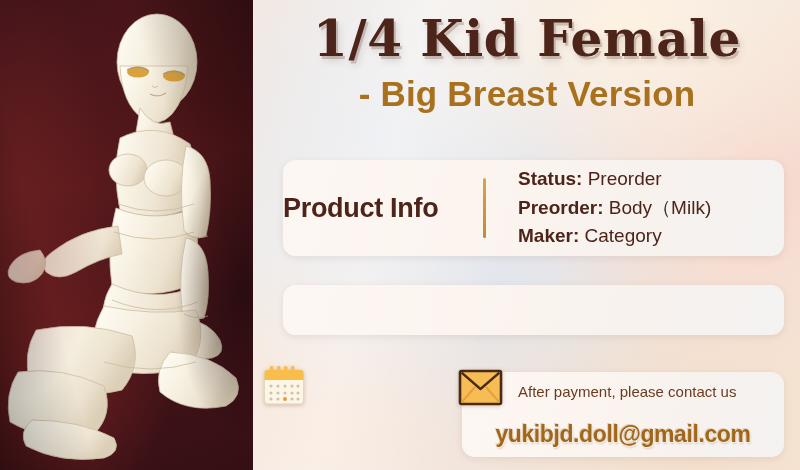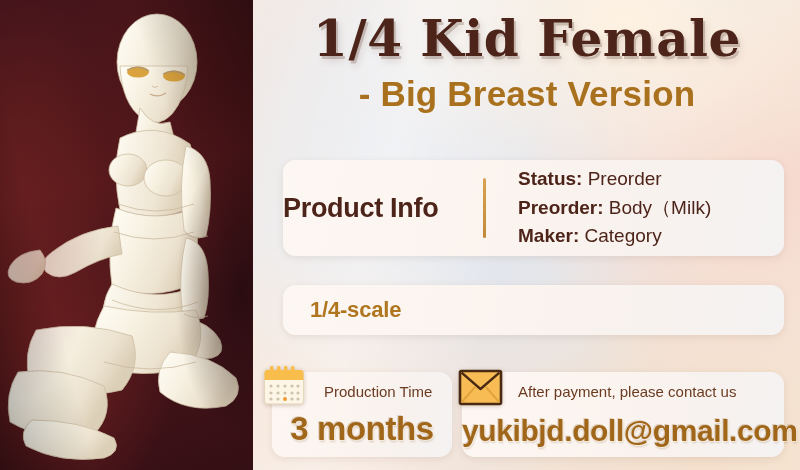--- a/index.html
+++ b/index.html
@@ -140,21 +140,21 @@
     font-weight:700;
     color:#a0661a;
     letter-spacing:-0.4px;
     white-space:nowrap;
     text-shadow:
       0 0 1px rgba(255,248,236,0.9),
       1px 1px 0 rgba(255,250,240,0.55),
       -1px -1px 0 rgba(120,70,14,0.22),
       1px 2px 2px rgba(120,70,14,0.22);
   }
-  #contact-card .bottom-big { font-size:30px; }
+  #contact-card .bottom-big { font-size:23px; }
 
   
   .icon-slot { position:absolute; }
   #calendar-icon-slot { left:263px; top:366px; width:42px; height:40px; }
   #envelope-icon-slot { left:458px; top:369px; width:45px; height:37px; }
   .icon-slot svg { display:block; width:100%; height:100%; filter:drop-shadow(0 1px 2px rgba(110,70,40,0.28)); }
 </style>
 </head>
 <body>
 
@@ -260,28 +260,23 @@
         <div class="pi-row">
           <span class="pi-key">Maker:</span>
           <span class="pi-val">Category</span>
         </div>
       </div>
     </div>
   </div>
 
   <div class="card" id="compatible-card">
     <div class="compat-text">
-      <span class="compat-hl">1/4-scale</span>
     </div>
   </div>
 
-  <div class="card" id="production-card">
-    <div class="bottom-top-line">Production Time</div>
-    <div class="bottom-big">3 months</div>
-  </div>
 
   <div class="icon-slot" id="calendar-icon-slot">
     <svg viewBox="0 0 42 40">
       <rect x="1.5" y="4" width="39" height="34" rx="3" fill="#fdf6e6" stroke="#e3d6bb" stroke-width="1"></rect>
       <path d="M1.5 7 a3 3 0 0 1 3 -3 h33 a3 3 0 0 1 3 3 v7 h-39 z" fill="#f8bd4a"></path>
       <g fill="#f8bd4a">
         <rect x="7" y="0" width="3.4" height="6" rx="1.4"></rect>
         <rect x="14" y="0" width="3.4" height="6" rx="1.4"></rect>
         <rect x="21" y="0" width="3.4" height="6" rx="1.4"></rect>
         <rect x="28" y="0" width="3.4" height="6" rx="1.4"></rect>

